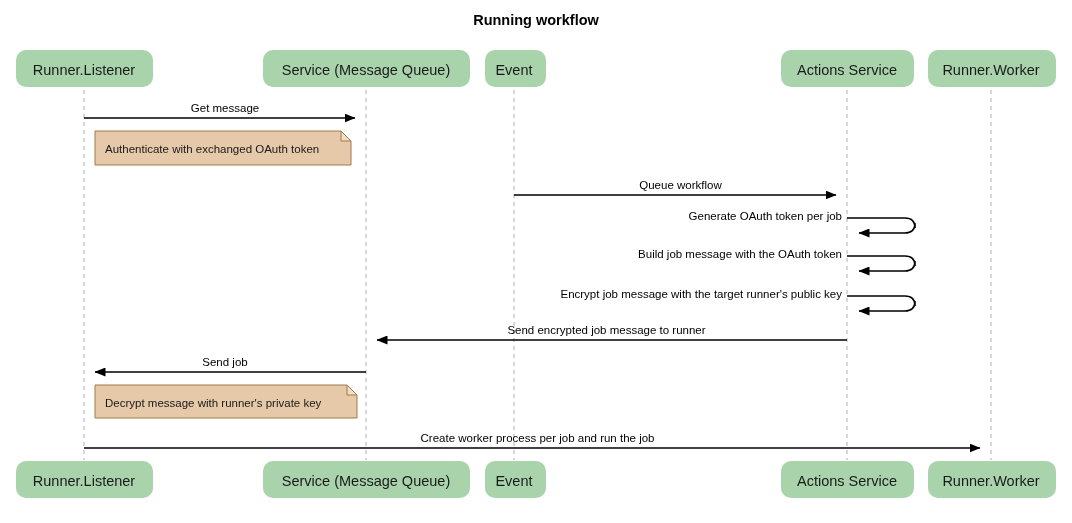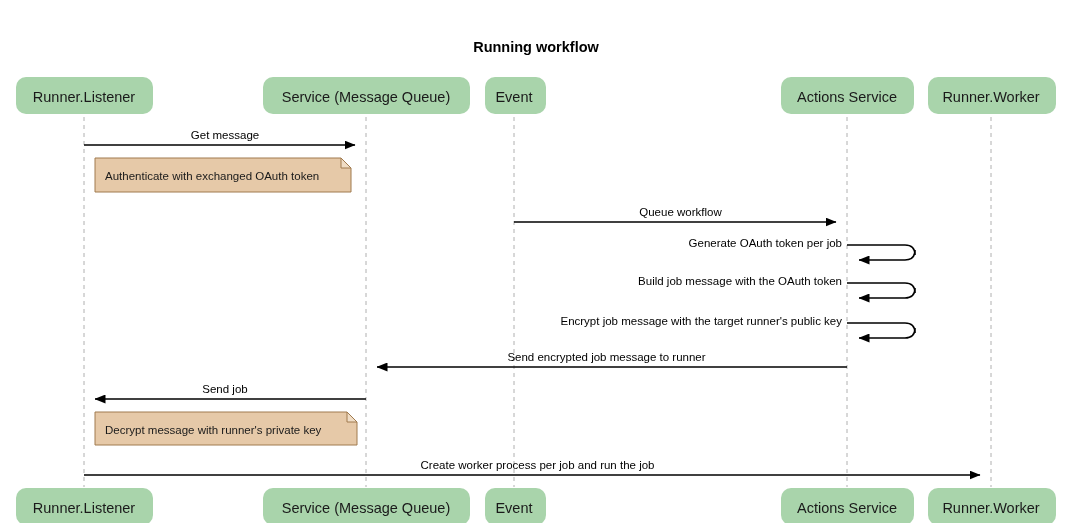--- a/index.html
+++ b/index.html
@@ -11,21 +11,20 @@
     width: 1072px;
     height: 523px;
     font-family: "Liberation Sans", sans-serif;
     color: #000000;
     overflow: hidden;
   }
   #diagram-root {
     position: relative;
     width: 1072px;
     height: 438px;
-    margin-top: 27px;
   }
   #diagram-svg {
     position: absolute;
     left: 0;
     top: 0;
     width: 1072px;
     height: 523px;
   }
   .title-text {
     font-size: 14.5px;

